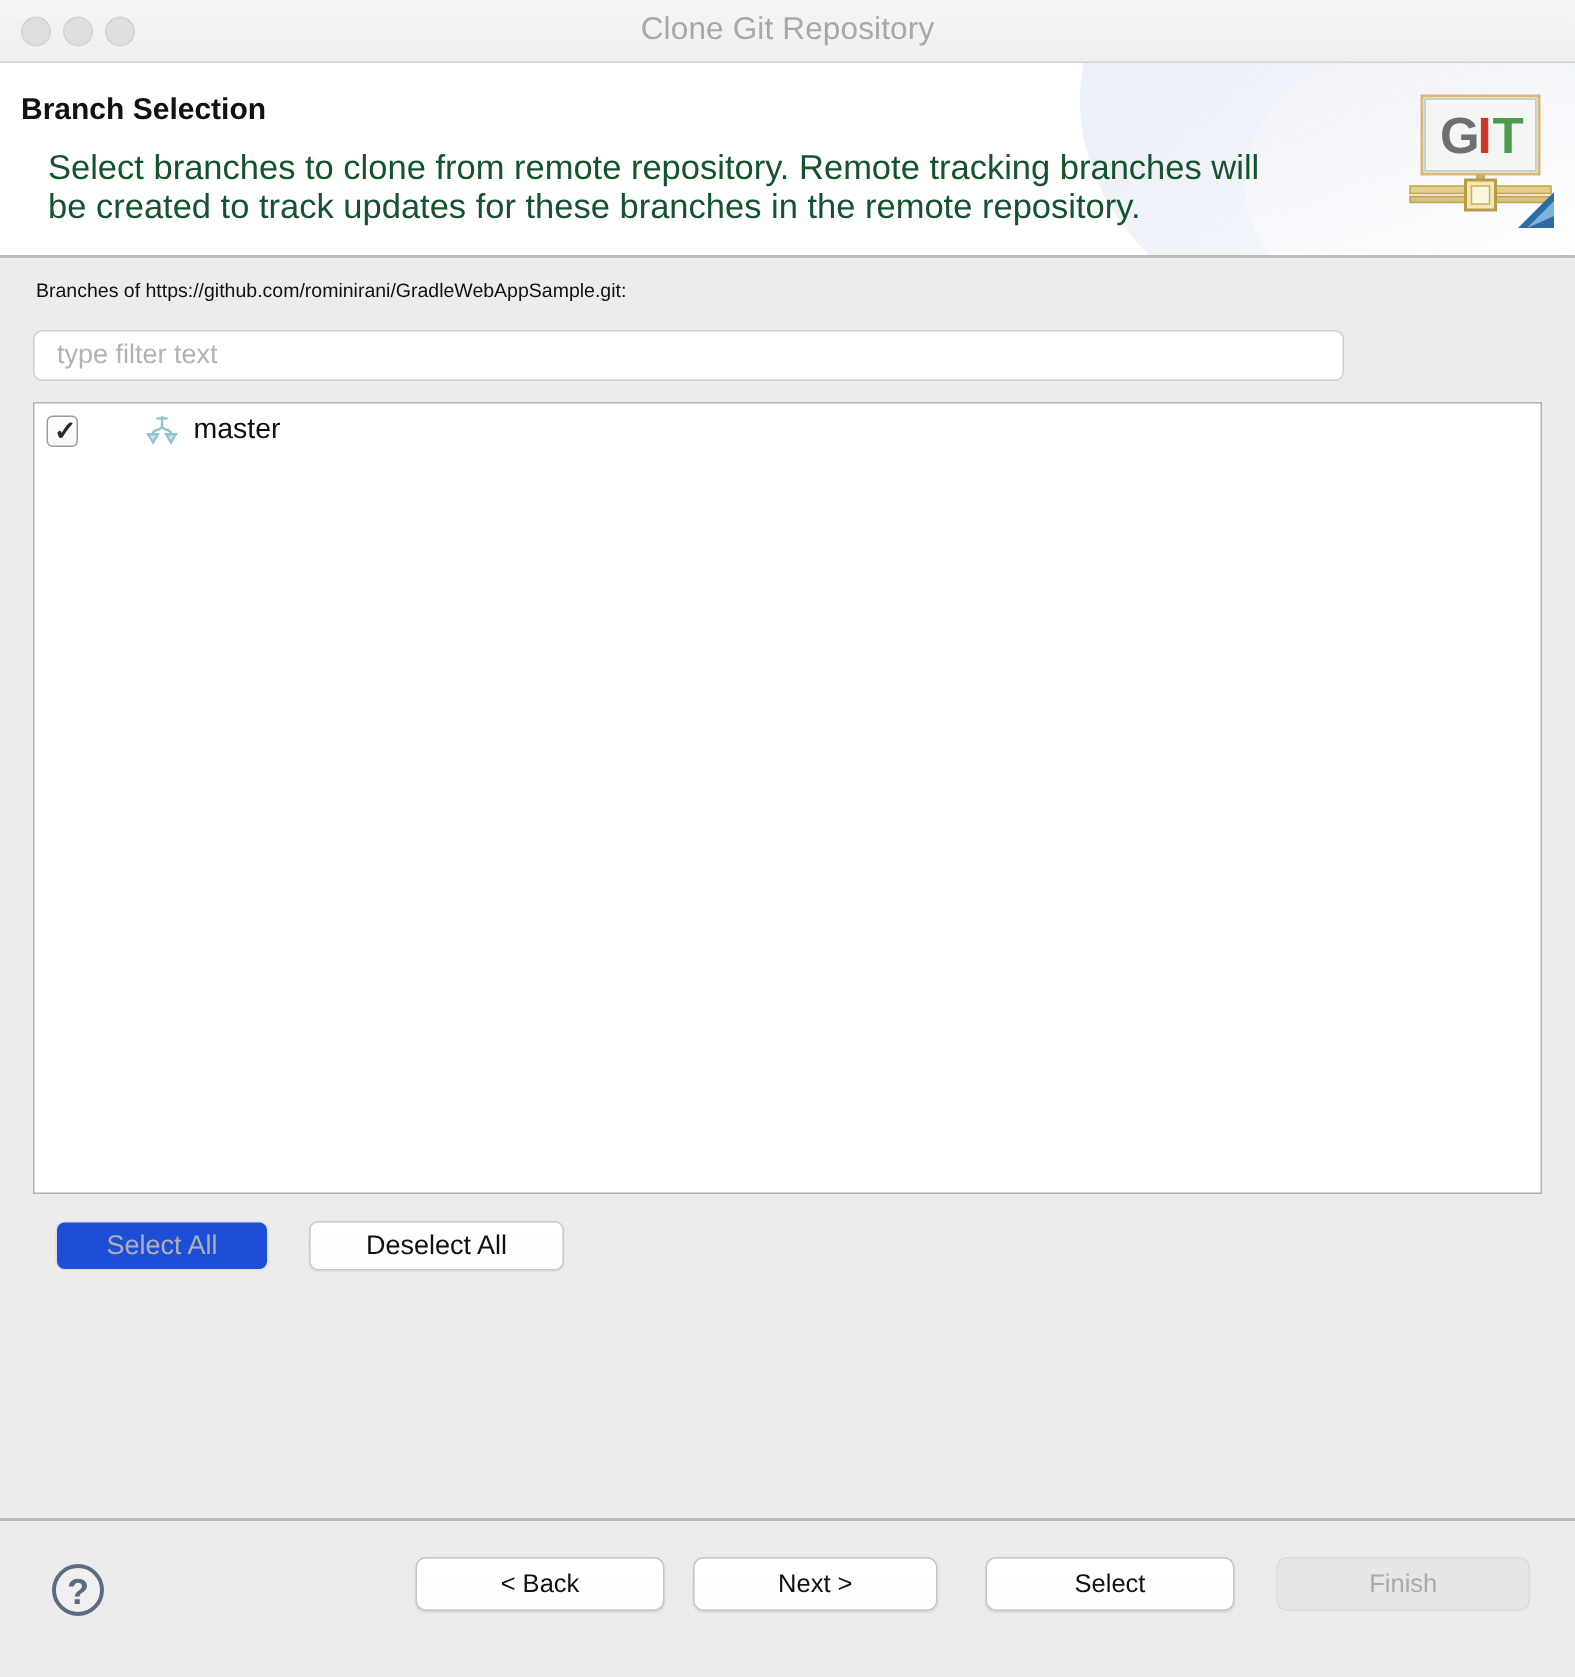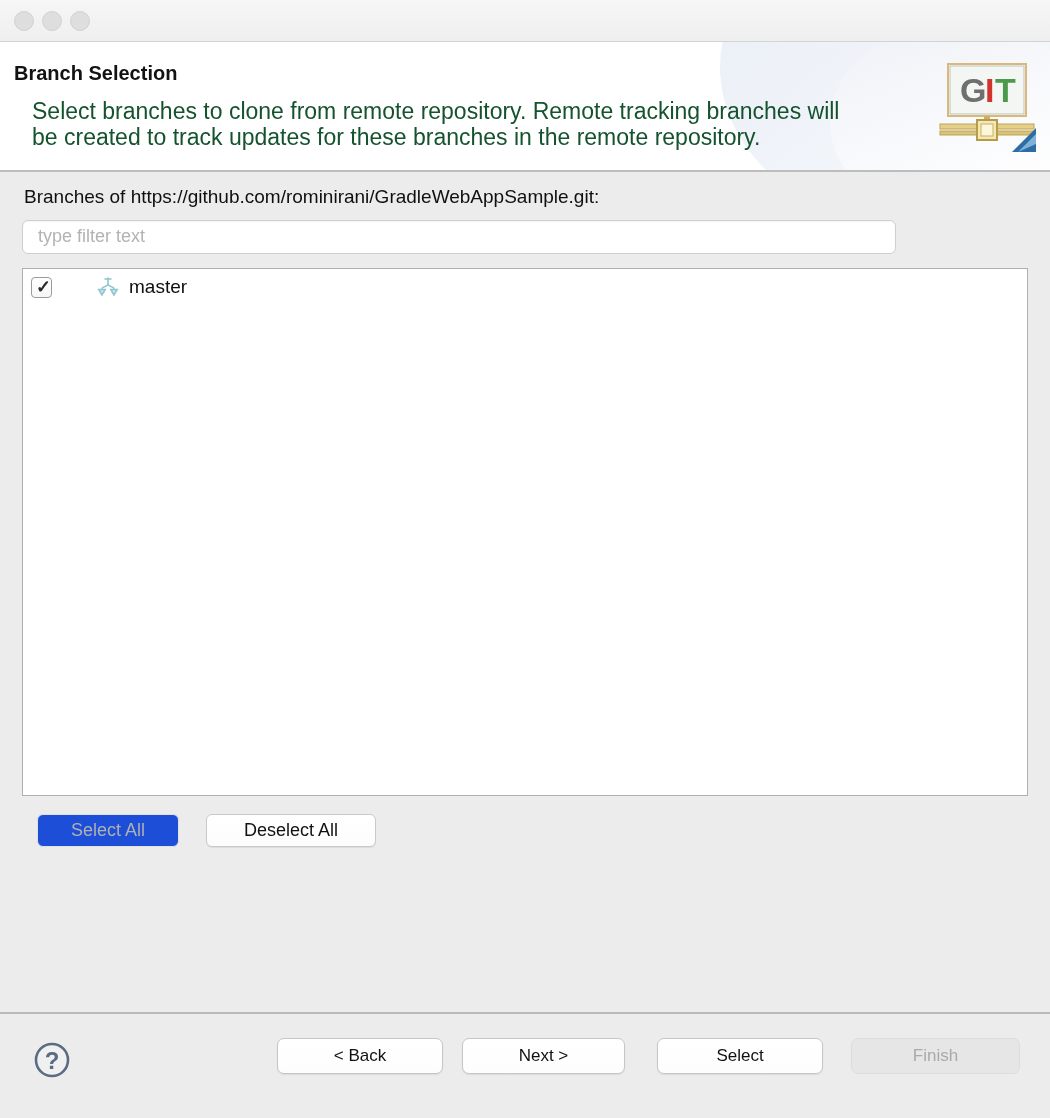--- a/index.html
+++ b/index.html
@@ -116,21 +116,21 @@
     position: relative;
     height: 842px;
     background: #ececec;
     box-sizing: border-box;
     border-bottom: 2px solid #b9b9b9;
   }
   .branches-label {
     position: absolute;
     left: 24px;
     top: 14px;
-    font-size: 19px;
+    font-size: 13px;
     color: #101010;
   }
   .filter-field {
     position: absolute;
     left: 22px;
     top: 48px;
     width: 874px;
     height: 34px;
     background: #ffffff;
     border: 1px solid #cfcfcf;
@@ -265,20 +265,21 @@
 <body>
 
 <div class="window">
 
   <div class="titlebar">
     <div class="traffic">
       <div class="tl-dot"></div>
       <div class="tl-dot"></div>
       <div class="tl-dot"></div>
     </div>
+    <div class="window-title">Clone Git Repository</div>
   </div>
 
   <div class="banner">
     <div class="banner-deco"></div>
     <div class="banner-deco2"></div>
     <div class="banner-title">Branch Selection</div>
     <div class="banner-desc">Select branches to clone from remote repository. Remote tracking branches will be created to track updates for these branches in the remote repository.</div>
 
     <svg class="git-logo" viewBox="0 0 108 104">
 

